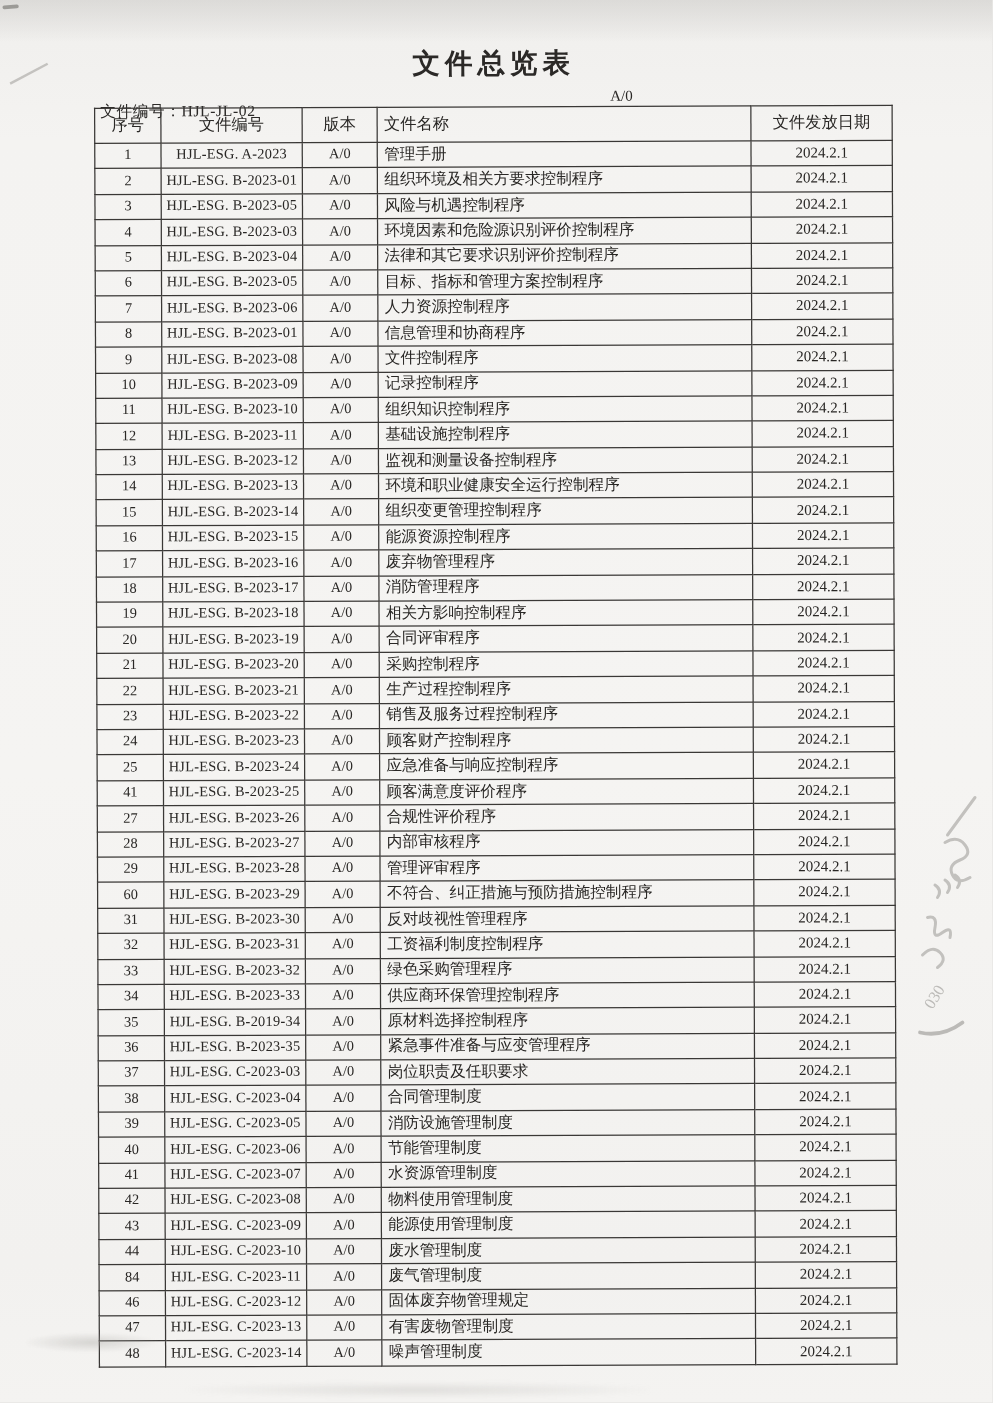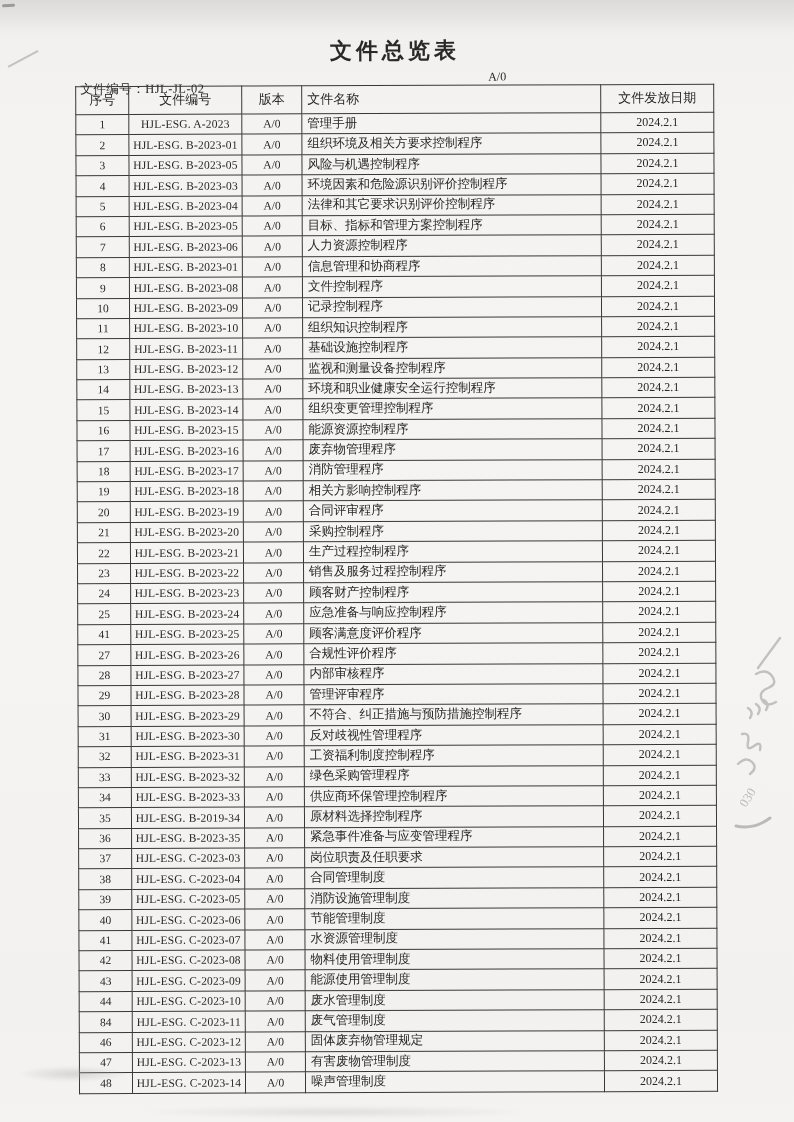--- a/index.html
+++ b/index.html
@@ -330,21 +330,21 @@
             <td class="c-date">2024.2.1</td>
           </tr>
           <tr>
             <td class="c-idx">29</td>
             <td class="c-code">HJL-ESG. B-2023-28</td>
             <td class="c-ver">A/0</td>
             <td class="c-name">管理评审程序</td>
             <td class="c-date">2024.2.1</td>
           </tr>
           <tr>
-            <td class="c-idx">30</td>
+            <td class="c-idx">60</td>
             <td class="c-code">HJL-ESG. B-2023-29</td>
             <td class="c-ver">A/0</td>
             <td class="c-name">不符合、纠正措施与预防措施控制程序</td>
             <td class="c-date">2024.2.1</td>
           </tr>
           <tr>
             <td class="c-idx">31</td>
             <td class="c-code">HJL-ESG. B-2023-30</td>
             <td class="c-ver">A/0</td>
             <td class="c-name">反对歧视性管理程序</td>

